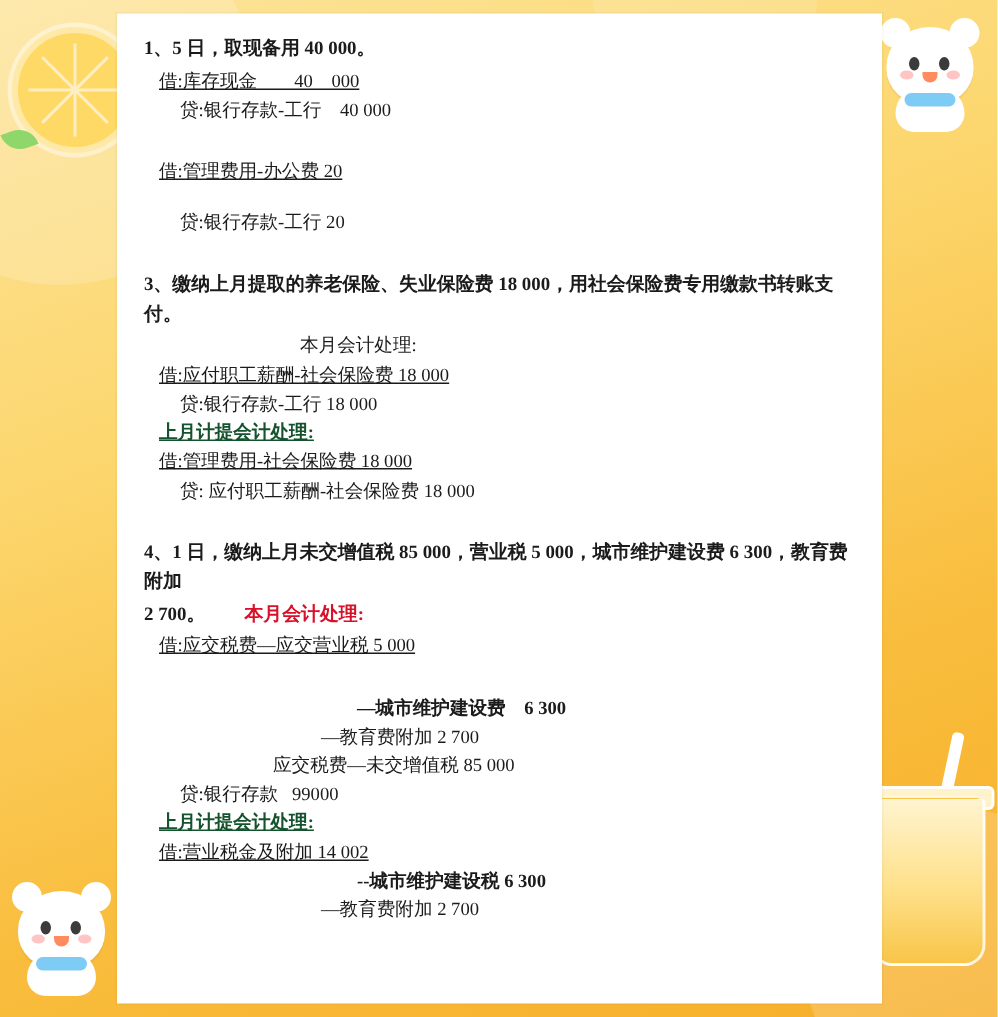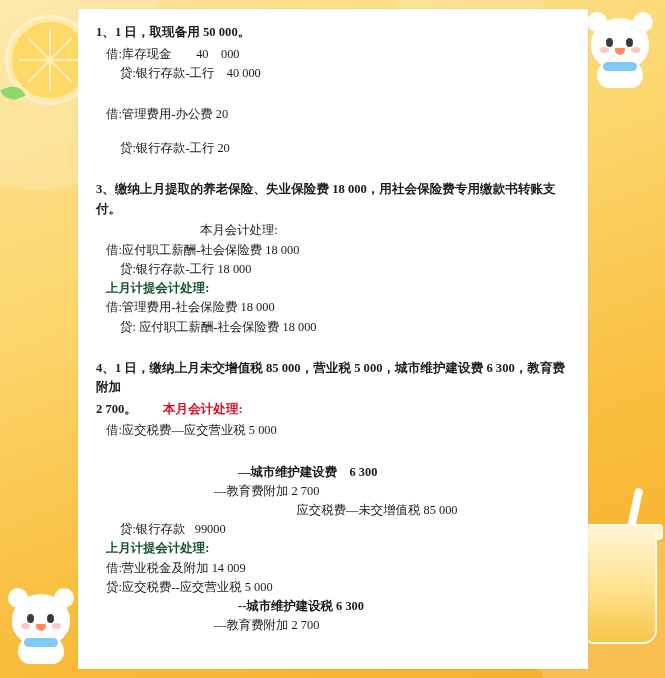--- a/index.html
+++ b/index.html
@@ -197,23 +197,23 @@
   .q-title {
     font-weight: bold;
     font-size: 12.6px;
     margin-bottom: 2px;
   }
   .q-title .red {
     color: #d8112b;
     margin-left: 26px;
   }
   .line { white-space: pre-wrap; }
-  .ind-1 { padding-left: 10px; }
+  .ind-1 { padding-left: 10px; text-decoration: underline; }
   .ind-2 { padding-left: 24px; }
-  .ind-3 { padding-left: 86px; text-align: center; }
+  .ind-3 { padding-left: 86px; }
   .ind-4 { padding-left: 118px; }
   .ind-5 { padding-left: 142px; font-weight: bold; }
   .center-sub {
     padding-left: 104px;
     font-weight: normal;
   }
   .red-head {
     color: #14532d;
     font-weight: bold;
   }
@@ -263,21 +263,21 @@
     <div class="cheek r"></div>
     <div class="mouth"></div>
     <div class="body"></div>
     <div class="collar"></div>
   </div>
 
   <div class="sheet">
     <div class="sheet-inner">
 
       <div class="q-block">
-        <div class="q-title">1、1 日，取现备用 50 000。</div>
+        <div class="q-title">1、5 日，取现备用 40 000。</div>
         <div class="line ind-1">借:库存现金        40    000</div>
         <div class="line ind-2">贷:银行存款-工行    40 000</div>
       </div>
 
       <div class="spacer-sm"></div>
 
       <div class="q-block">
         <div class="line ind-1">借:管理费用-办公费 20</div>
         <div class="spacer-md"></div>
         <div class="line ind-2">贷:银行存款-工行 20</div>
@@ -302,22 +302,21 @@
         <div class="q-title">
           <span>2 700。</span><span class="red">本月会计处理:</span>
         </div>
         <div class="line ind-1">借:应交税费—应交营业税 5 000</div>
         <div class="spacer-lg"></div>
         <div class="line ind-5">—城市维护建设费    6 300</div>
         <div class="line ind-4">—教育费附加 2 700</div>
         <div class="line ind-3">应交税费—未交增值税 85 000</div>
         <div class="line ind-2">贷:银行存款   99000</div>
         <div class="line ind-1 red-head">上月计提会计处理:</div>
-        <div class="line ind-1">借:营业税金及附加 14 009</div>
-        <div class="line ind-1">贷:应交税费--应交营业税 5 000</div>
+        <div class="line ind-1">借:营业税金及附加 14 002</div>
         <div class="line ind-5">--城市维护建设税 6 300</div>
         <div class="line ind-4">—教育费附加 2 700</div>
         <div class="spacer-md"></div>
 
       </div>
 
     </div>
   </div>
 </div>
 

